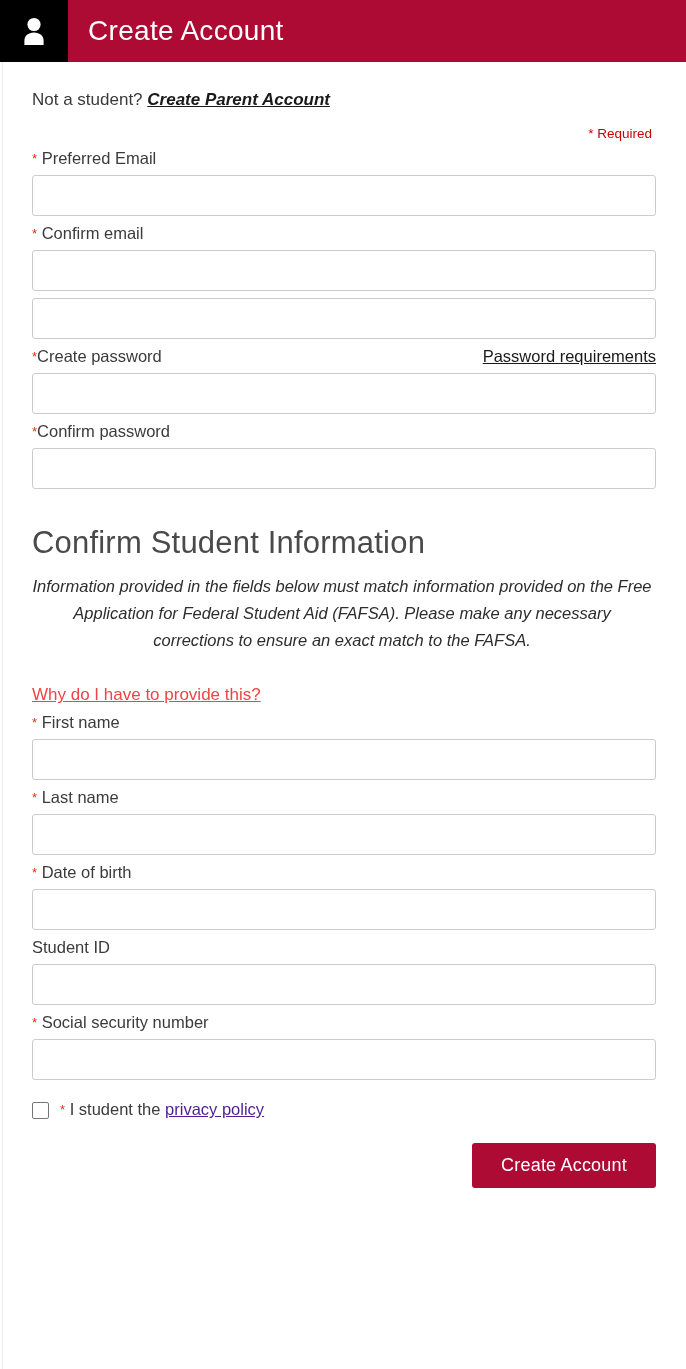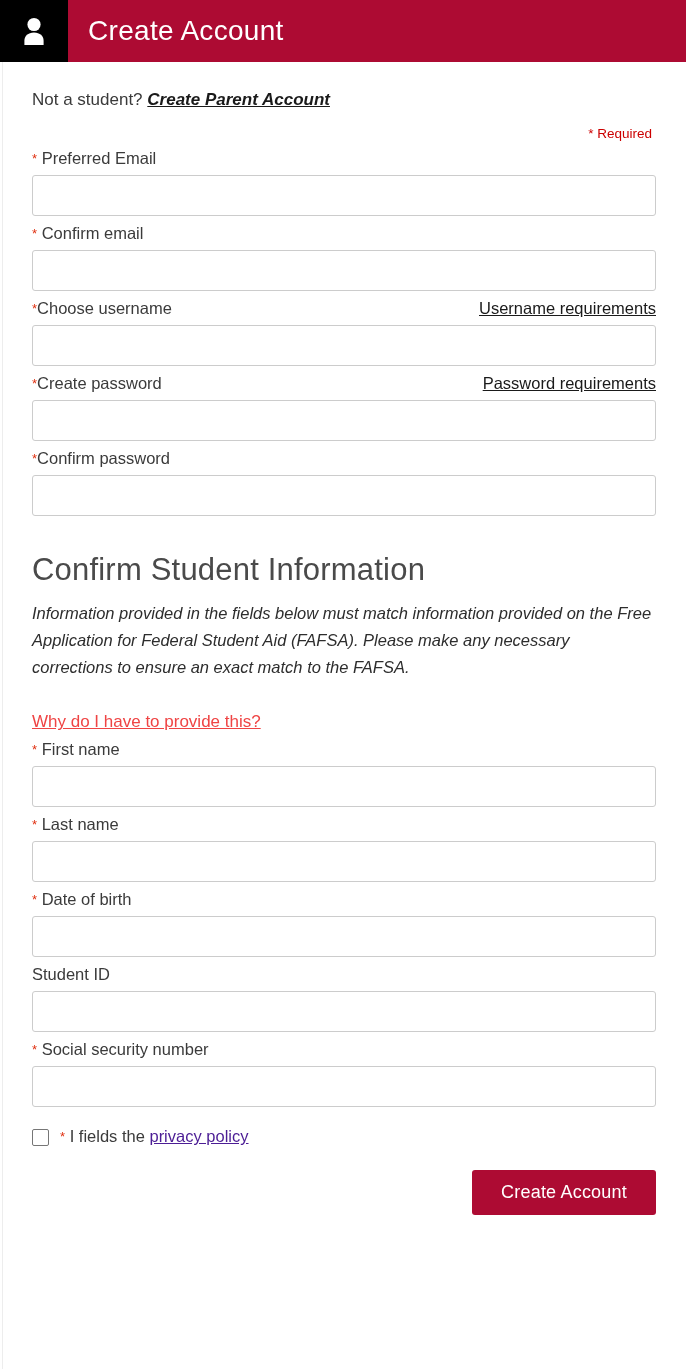--- a/index.html
+++ b/index.html
@@ -132,20 +132,21 @@
     line-height: 1.15;
     letter-spacing: 0.2px;
   }
   .section-desc {
     font-style: italic;
     font-size: 16.5px;
     color: #2d2d2d;
     line-height: 1.65;
     margin-top: 12px;
     width: 620px;
+    text-align: center;
   }
   .why-link {
     display: inline-block;
     margin-top: 14px;
     font-size: 17px;
     color: #ef4444;
     text-decoration: underline;
     cursor: pointer;
   }
 
@@ -228,24 +229,20 @@
         </div>
         <input class="text-input" type="text" style="">
       </div>
       <div class="field">
         <div class="field-head">
           <label class="field-label"><span class="req-star">*</span> Confirm email</label>
         </div>
         <input class="text-input" type="text" style="">
       </div>
       <div class="field">
-        <div class="field-head">
-          <label class="field-label"><span class="req-star">*</span>Choose username</label>
-          <a class="field-link">Username requirements</a>
-        </div>
         <input class="text-input" type="text" style="">
       </div>
       <div class="field">
         <div class="field-head">
           <label class="field-label"><span class="req-star">*</span>Create password</label>
           <a class="field-link">Password requirements</a>
         </div>
         <input class="text-input" type="text" style="">
       </div>
       <div class="field">
@@ -291,21 +288,21 @@
           <label class="field-label"><span class="req-star">*</span> Social security number</label>
         </div>
         <input class="text-input" type="text" style="">
       </div>
     </div>
 
   <div class="accept-row">
     <div class="checkbox"></div>
     <div class="accept-text">
       <span class="req-star">*</span>
-      <span>I fields the </span><a class="pp-link">privacy policy</a>
+      <span>I student the </span><a class="pp-link">privacy policy</a>
     </div>
   </div>
 
   <div class="submit-row">
     <button class="submit-btn">Create Account</button>
   </div>
 
 </div>
 
 </body></html>

